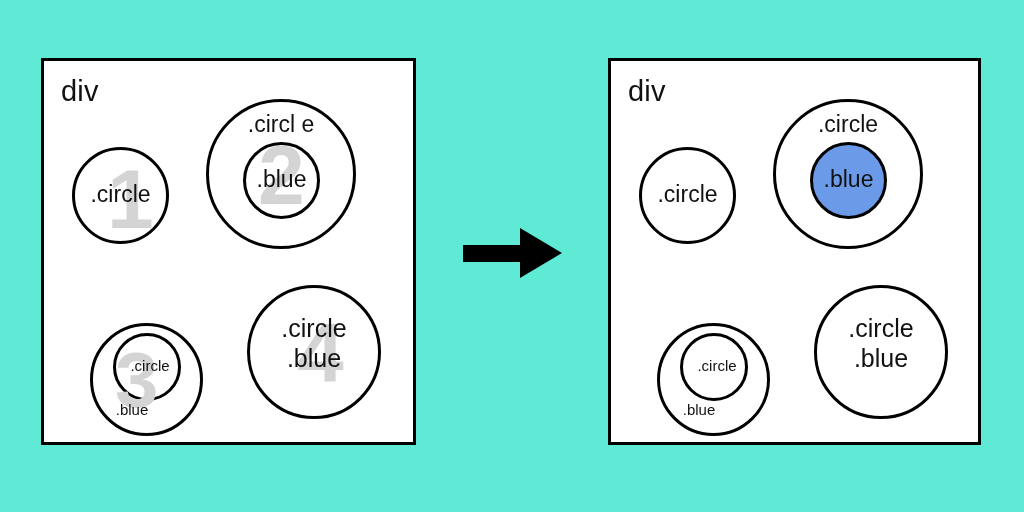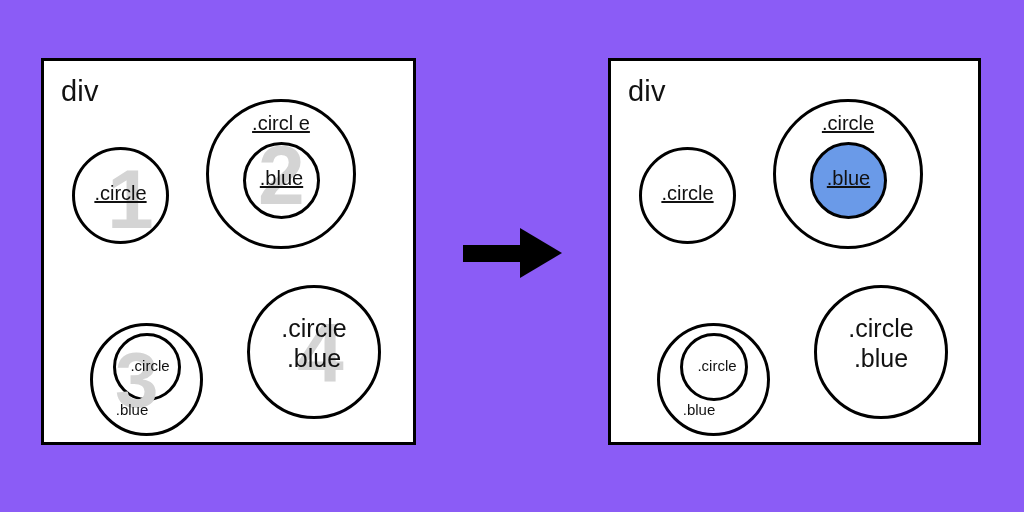--- a/index.html
+++ b/index.html
@@ -8,21 +8,21 @@
     padding: 0;
     background: #ffffff;
   }
   body {
     font-family: "Liberation Sans", sans-serif;
   }
   #stage {
     position: relative;
     width: 1024px;
     height: 512px;
-    background: #8b5cf6;
+    background: #5eead4;
     overflow: hidden;
   }
 
   
   .panel {
     position: absolute;
     background: #ffffff;
     border: 3px solid #000000;
     box-sizing: border-box;
   }
@@ -52,21 +52,21 @@
 
   
   .clabel {
     position: absolute;
     color: #111111;
     white-space: pre;
     line-height: 1.02;
     z-index: 3;
     text-align: center;
   }
-  .clabel.md   { font-size: 20px; text-decoration: underline; }
+  .clabel.md   { font-size: 23px; }
   .clabel.sm   { font-size: 15px; }
   .clabel.two  { font-size: 25px; line-height: 1.18; }
 
   
   .wm {
     position: absolute;
     color: #d4d4d4;
     font-size: 84px;
     font-weight: bold;
     line-height: 1;

